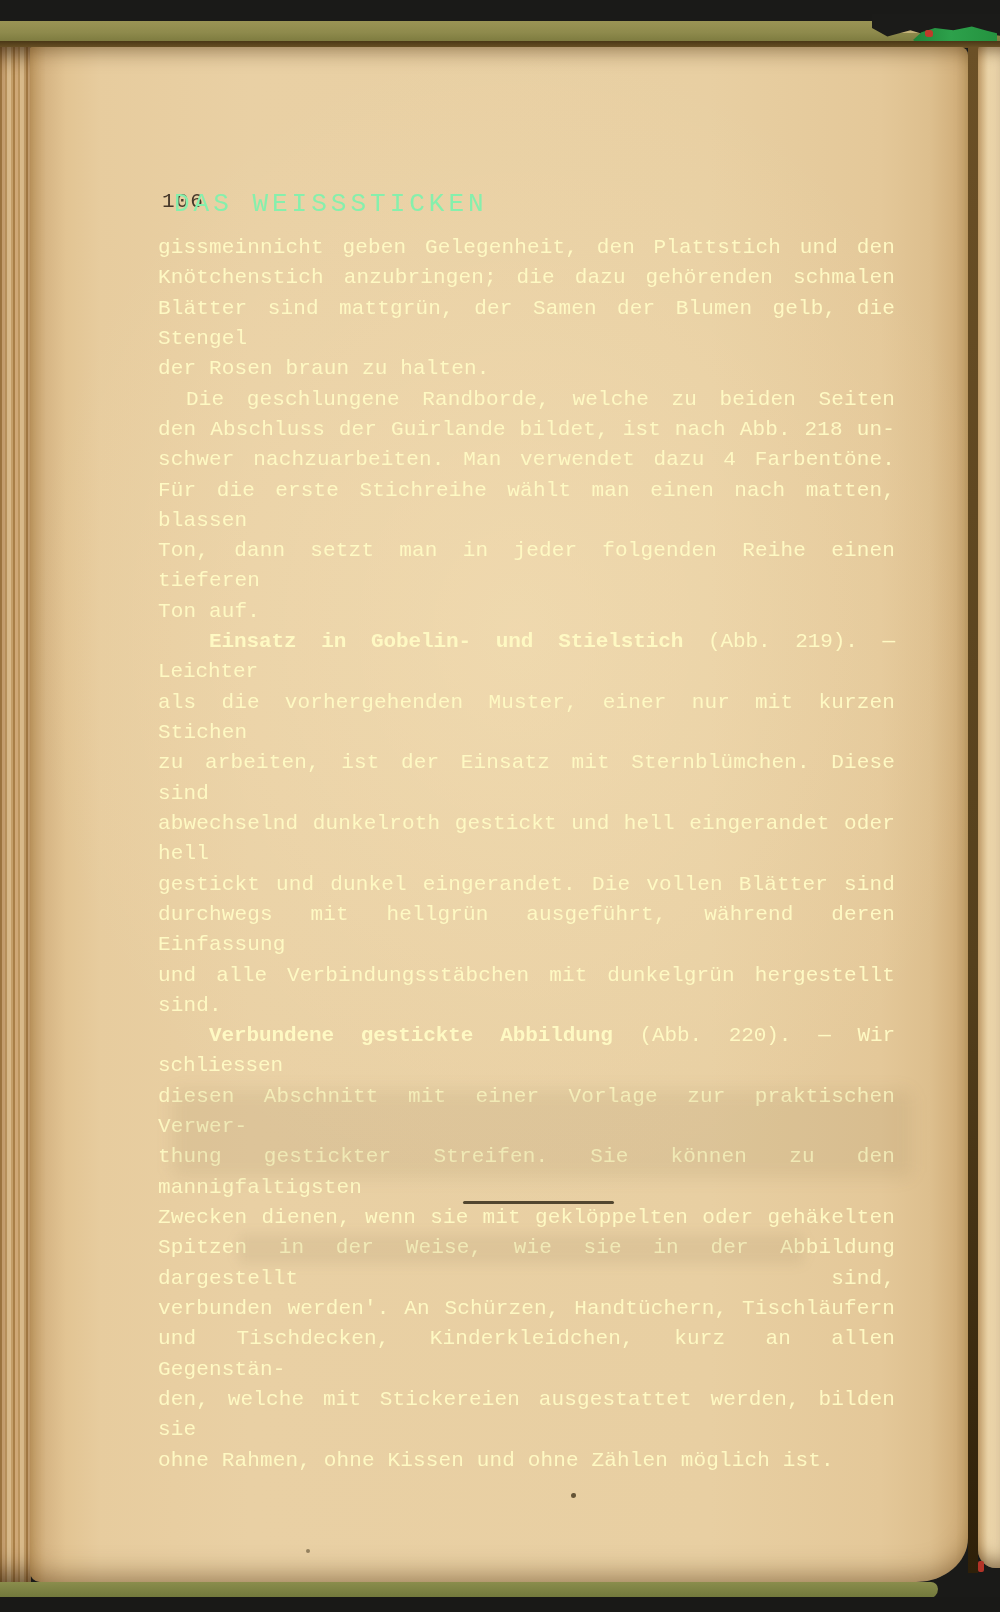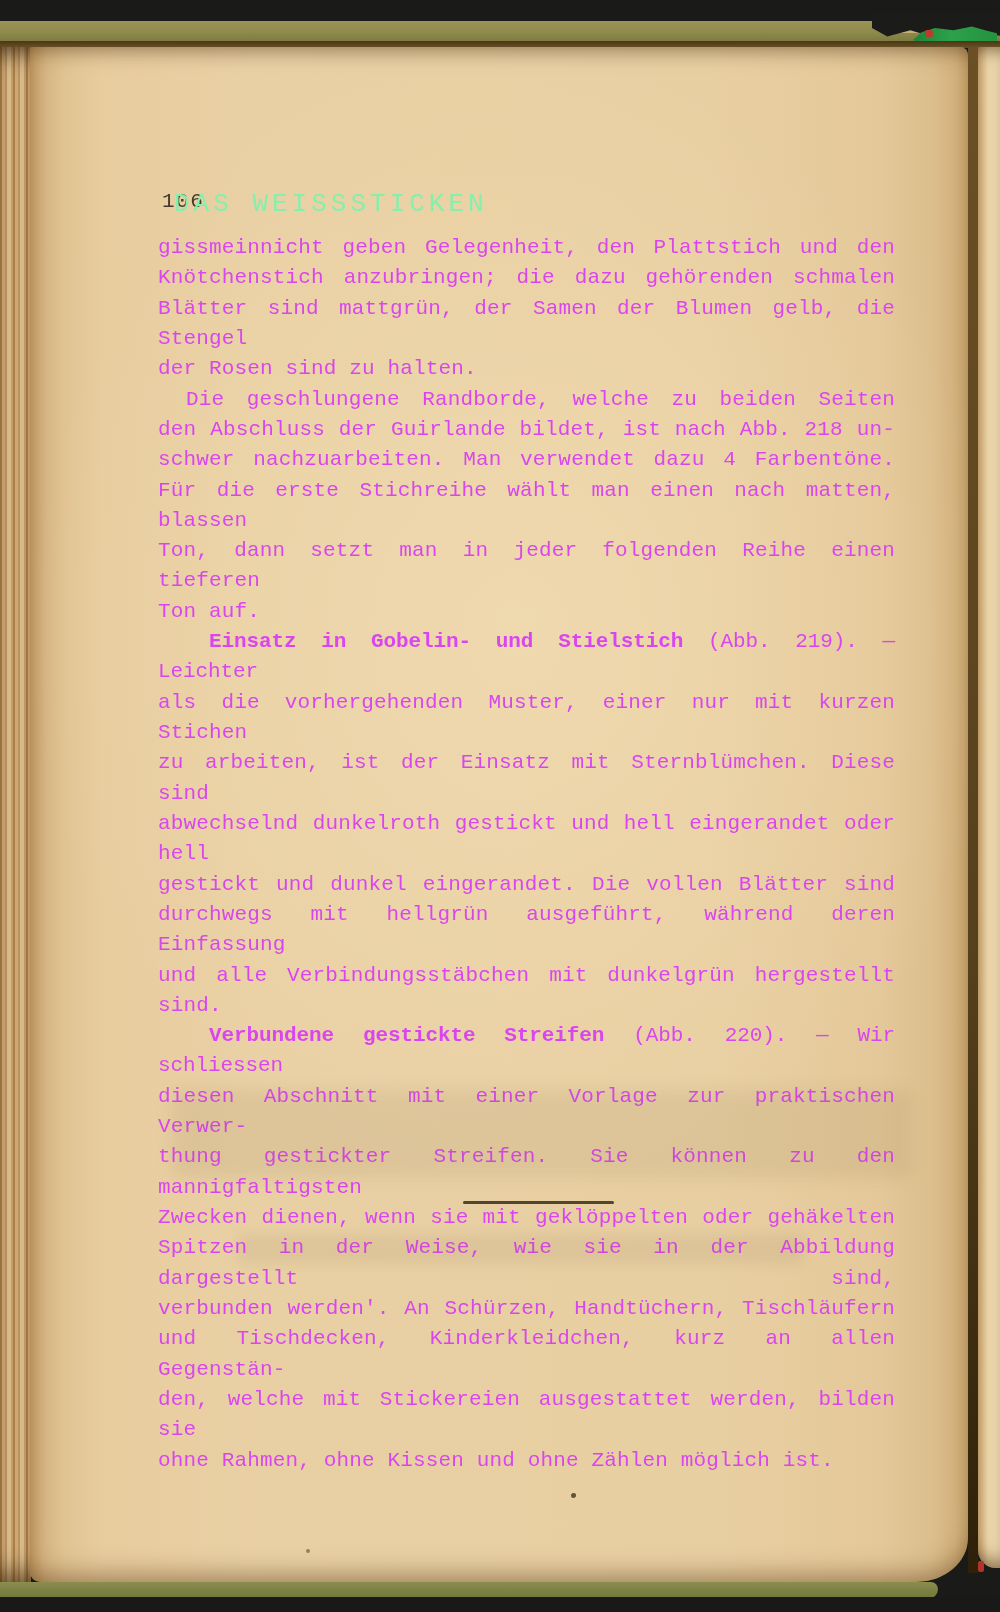--- a/index.html
+++ b/index.html
@@ -86,21 +86,21 @@
   .page-num {
     position:absolute; left:162px; top:190px;
     font-size:21px; letter-spacing:1.5px; color:#46382a;
   }
   .running-header {
     position:absolute; left:158px; top:189px; width:737px; padding-left:16px;
     text-align:left; font-size:26px; letter-spacing:4px; color:#86efac;
   }
   .text-block {
     position:absolute; left:158px; top:233px; width:737px;
-    font-size:21px; line-height:30.32px; color:#d946ef;
+    font-size:21px; line-height:30.32px; color:#fef9c3;
     letter-spacing:.15px;
   }
   .line { text-align:justify; text-align-last:justify; }
   .line.noflush { text-align-last:left; }
   .line.indent { text-indent:28px; }
   .line.tight { word-spacing:-2.5px; letter-spacing:-0.1px; }
   .bold { font-weight:bold;margin-left:23px; }
   .divider {
     position:absolute; left:463px; top:1201px; width:151px; height:3px;
     background:#52462f; border-radius:2px;
@@ -141,41 +141,41 @@
 
   <div class="page"></div>
 
   <div class="page-num">106</div>
   <div class="running-header">DAS WEISSSTICKEN</div>
   <div class="text-block">
       <div>
         <div class="line"><span>gissmeinnicht geben Gelegenheit, den Plattstich und den</span></div>
         <div class="line"><span>Knötchenstich anzubringen; die dazu gehörenden schmalen</span></div>
         <div class="line"><span>Blätter sind mattgrün, der Samen der Blumen gelb, die Stengel</span></div>
-        <div class="line noflush"><span>der Rosen sind zu halten.</span></div>
+        <div class="line noflush"><span>der Rosen braun zu halten.</span></div>
       </div>
       <div>
         <div class="line indent"><span>Die geschlungene Randborde, welche zu beiden Seiten</span></div>
         <div class="line"><span>den Abschluss der Guirlande bildet, ist nach Abb. 218 un-</span></div>
         <div class="line"><span>schwer nachzuarbeiten. Man verwendet dazu 4 Farbentöne.</span></div>
         <div class="line"><span>Für die erste Stichreihe wählt man einen nach matten, blassen</span></div>
         <div class="line"><span>Ton, dann setzt man in jeder folgenden Reihe einen tieferen</span></div>
         <div class="line noflush"><span>Ton auf.</span></div>
       </div>
       <div>
         <div class="line indent tight"><span class="bold">Einsatz in Gobelin- und Stielstich</span><span> (Abb. 219). — Leichter</span></div>
         <div class="line"><span>als die vorhergehenden Muster, einer nur mit kurzen Stichen</span></div>
         <div class="line"><span>zu arbeiten, ist der Einsatz mit Sternblümchen. Diese sind</span></div>
         <div class="line"><span>abwechselnd dunkelroth gestickt und hell eingerandet oder hell</span></div>
         <div class="line"><span>gestickt und dunkel eingerandet. Die vollen Blätter sind</span></div>
         <div class="line"><span>durchwegs mit hellgrün ausgeführt, während deren Einfassung</span></div>
         <div class="line"><span>und alle Verbindungsstäbchen mit dunkelgrün hergestellt sind.</span></div>
       </div>
       <div>
-        <div class="line indent tight"><span class="bold">Verbundene gestickte Streifen</span><span> (Abb. 220). — Wir schliessen</span></div>
+        <div class="line indent tight"><span class="bold">Verbundene gestickte Abbildung</span><span> (Abb. 220). — Wir schliessen</span></div>
         <div class="line"><span>diesen Abschnitt mit einer Vorlage zur praktischen Verwer-</span></div>
         <div class="line"><span>thung gestickter Streifen. Sie können zu den mannigfaltigsten</span></div>
         <div class="line"><span>Zwecken dienen, wenn sie mit geklöppelten oder gehäkelten</span></div>
         <div class="line"><span>Spitzen in der Weise, wie sie in der Abbildung dargestellt sind,</span></div>
         <div class="line"><span>verbunden werden'. An Schürzen, Handtüchern, Tischläufern</span></div>
         <div class="line"><span>und Tischdecken, Kinderkleidchen, kurz an allen Gegenstän-</span></div>
         <div class="line"><span>den, welche mit Stickereien ausgestattet werden, bilden sie</span></div>
         <div class="line noflush"><span>ohne Rahmen, ohne Kissen und ohne Zählen möglich ist.</span></div>
       </div>
     </div>

